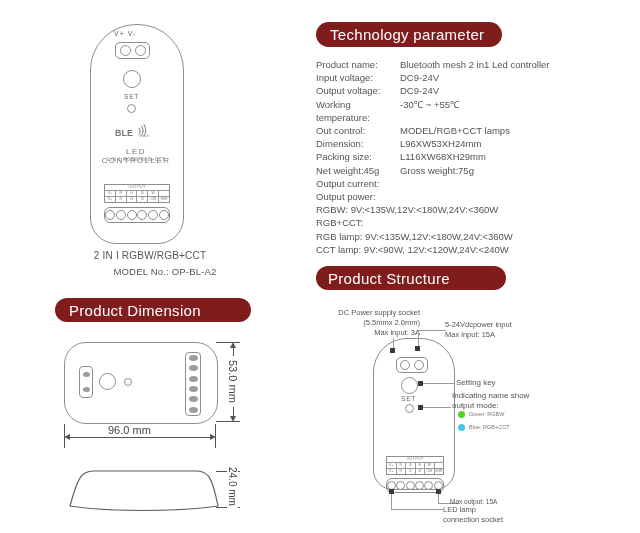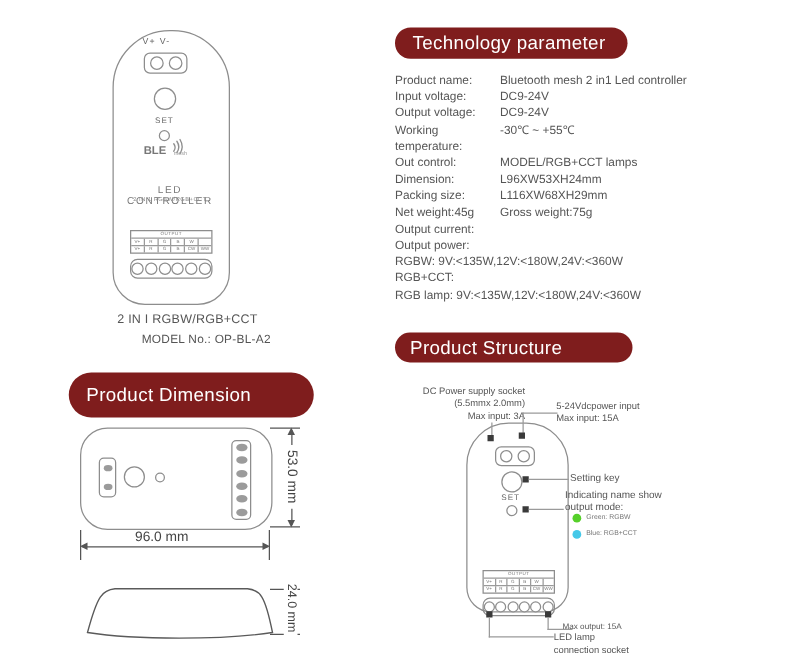--- a/index.html
+++ b/index.html
@@ -125,37 +125,38 @@
         <span class="lbl">Net weight:45g</span>
         <span class="val">Gross weight:75g</span>
       </div>
     <div class="row">
         <span class="lbl">Output current:</span>
       </div>
     <div class="full">Output power:</div>
     <div class="full">RGBW: 9V:&lt;135W,12V:&lt;180W,24V:&lt;360W</div>
     <div class="full">RGB+CCT:</div>
     <div class="full">RGB lamp:  9V:&lt;135W,12V:&lt;180W,24V:&lt;360W</div>
+    <div class="full">CCT lamp:  9V:&lt;90W,    12V:&lt;120W,24V:&lt;240W</div>
   </div>
 
   <div>
     <div class="dev front" style="left:90px;top:24px;width:92px;height:218px;"></div>
 
     <div class="vlabel" style="left:114px;top:30px;">V+ V-</div>
 
     <div class="socket" style="left:115px;top:42px;width:33px;height:15px;">
       <i style="width:9px;height:9px;"></i>
         <i style="width:9px;height:9px;"></i>
     </div>
 
     <div class="btn-round" style="left:123px;top:70px;width:16px;height:16px;"></div>
     <div class="setlab" style="left:124px;top:93px;">SET</div>
     <div class="led-dot" style="left:127px;top:104px;width:7px;height:7px;"></div>
 
-    <div class="brand" style="left:108px;top:110px;width:48px;">
+    <div class="brand" style="left:108px;top:123px;width:48px;">
       <svg width="46" height="15" viewBox="0 0 46 15" style="display:block;">
         <g fill="none" stroke="#8f8f8f" stroke-width="1.1" stroke-linecap="round">
           <path d="M31 11 A5 5 0 0 0 31 5"></path>
           <path d="M33.5 12 A8 8 0 0 0 33.5 3"></path>
           <path d="M36 13 A11 11 0 0 0 36 1.6"></path>
         </g>
         <text x="7" y="13" font-family="Liberation Sans, sans-serif" font-size="9" font-weight="bold" fill="#777">BLE</text>
         <text x="31" y="14" font-family="Liberation Sans, sans-serif" font-size="4.4" fill="#9a9a9a">mesh</text>
       </svg>
     </div>
@@ -191,21 +192,21 @@
       <i style="width:8px;height:8px;"></i>
         <i style="width:8px;height:8px;"></i>
     </div>
 
     <div class="model" style="left:0;top:250px;width:300px;">
       <div class="l1">2 IN I RGBW/RGB+CCT</div>
       <div class="l2">MODEL No.: OP-BL-A2</div>
     </div>
   </div>
 
-  <div class="pill" style="left:55px;top:298px;width:196px;height:36px;">
+  <div class="pill" style="left:55px;top:298px;width:196px;height:24px;">
     <span>Product Dimension</span>
   </div>
 
   <div>
 
     <div class="topview" style="left:64px;top:342px;width:152px;height:80px;"></div>
 
     <div class="pad" style="left:79px;top:366px;width:12px;height:30px;">
       <i style="width:7px;height:5px;"></i>
         <i style="width:7px;height:5px;"></i>

